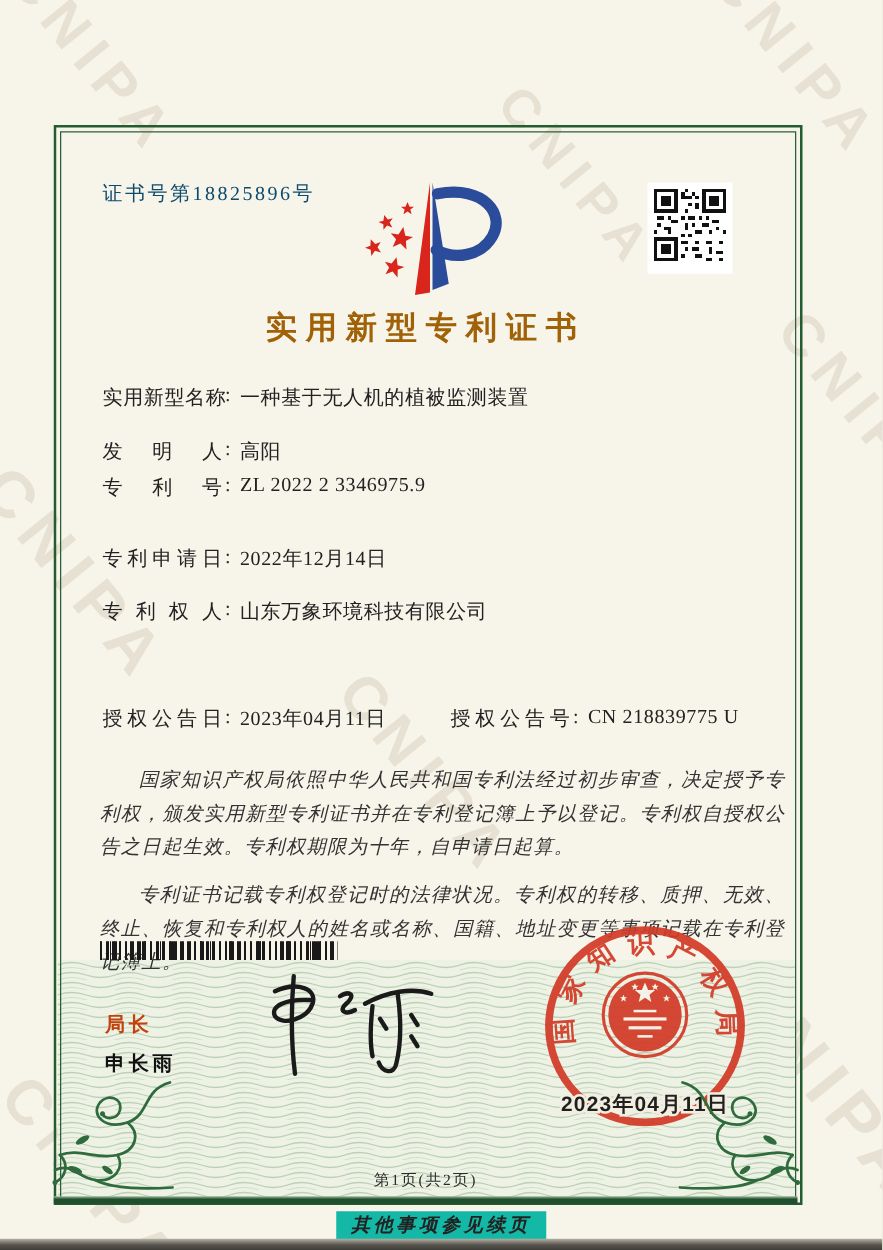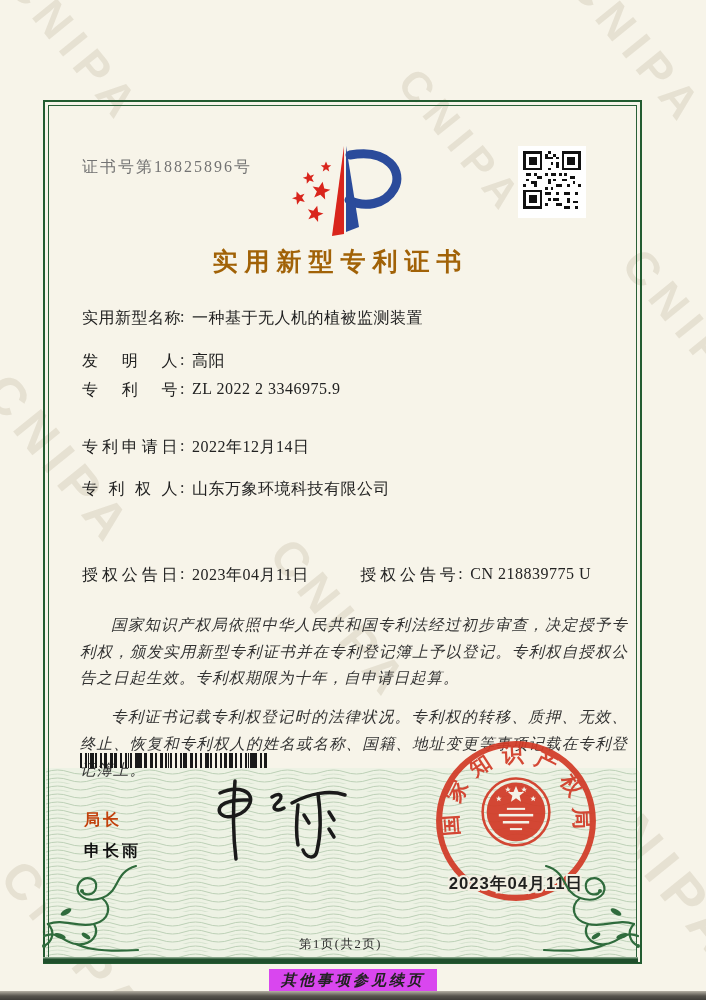--- a/index.html
+++ b/index.html
@@ -15,21 +15,21 @@
   .frame{position:absolute;left:43px;top:100px;width:595px;height:860px;
          border:2px solid #235c31;}
   .frame::before{content:"";position:absolute;inset:3px;border:1px solid #2a6038;}
   .bottom-bar{position:absolute;left:43px;top:957px;width:595px;height:6px;
               background:linear-gradient(180deg,#9fb99f,#1f4f2c 40%);}
   .ornament{position:absolute;top:862px;width:105px;height:105px;}
   .ornament.left{left:36px;}
   .ornament.right{left:541px;transform:scaleX(-1);}
 
   
-  .cert-no{position:absolute;left:82px;top:145px;font-size:16px;letter-spacing:2px;color:#737373;margin-top:12px;}
+  .cert-no{position:absolute;left:82px;top:145px;font-size:16px;letter-spacing:2px;color:#0c4a6e;}
   .logo{position:absolute;left:284px;top:142px;}
   .qr-box{position:absolute;left:518px;top:146px;background:#fff;padding:5px;}
   .title{position:absolute;left:43px;top:245px;width:595px;text-align:center;
          font-size:25px;font-weight:bold;letter-spacing:7px;color:#a16207;}
 
   
   .row{position:absolute;left:82px;font-size:16px;letter-spacing:0.5px;white-space:nowrap;}
   .f-label{display:inline-block;width:96px;text-align:justify;text-align-last:justify;
            vertical-align:top;color:#222;}
   .f-colon{display:inline-block;margin:0 7px 0 2px;vertical-align:top;}
@@ -57,21 +57,21 @@
              letter-spacing:3px;color:#c2410c;font-family:"Liberation Sans","DejaVu Sans",sans-serif;}
   .sig-name{position:absolute;left:84px;top:841px;font-size:16px;font-weight:bold;
             letter-spacing:3px;color:#111;font-family:"Liberation Sans","DejaVu Sans",sans-serif;}
   .signature{position:absolute;left:180px;top:775px;}
 
   .seal{position:absolute;left:430px;top:735px;}
 
   .page-num{position:absolute;left:43px;top:936px;width:595px;text-align:center;
             font-size:12.5px;letter-spacing:1.5px;color:#2b2b2b;}
   .footer-note{position:absolute;left:0;top:969px;width:706px;text-align:center;}
-  .footer-note span{display:inline-block;background:#d946ef;padding:2px 12px;
+  .footer-note span{display:inline-block;background:#14b8a6;padding:2px 12px;
             font-size:15px;font-style:italic;font-weight:bold;letter-spacing:3px;color:#222;}
   .scan-strip{position:absolute;left:0;bottom:0;width:706px;height:9px;
             background:linear-gradient(180deg,#b5b0a4,#57544d 55%,#403e3a);}
 </style>
 </head>
 <body>
 
 <div class="page">
 
   <span class="wm" style="left:-18px;top:18px;font-size:46px;">CNIPA</span>

